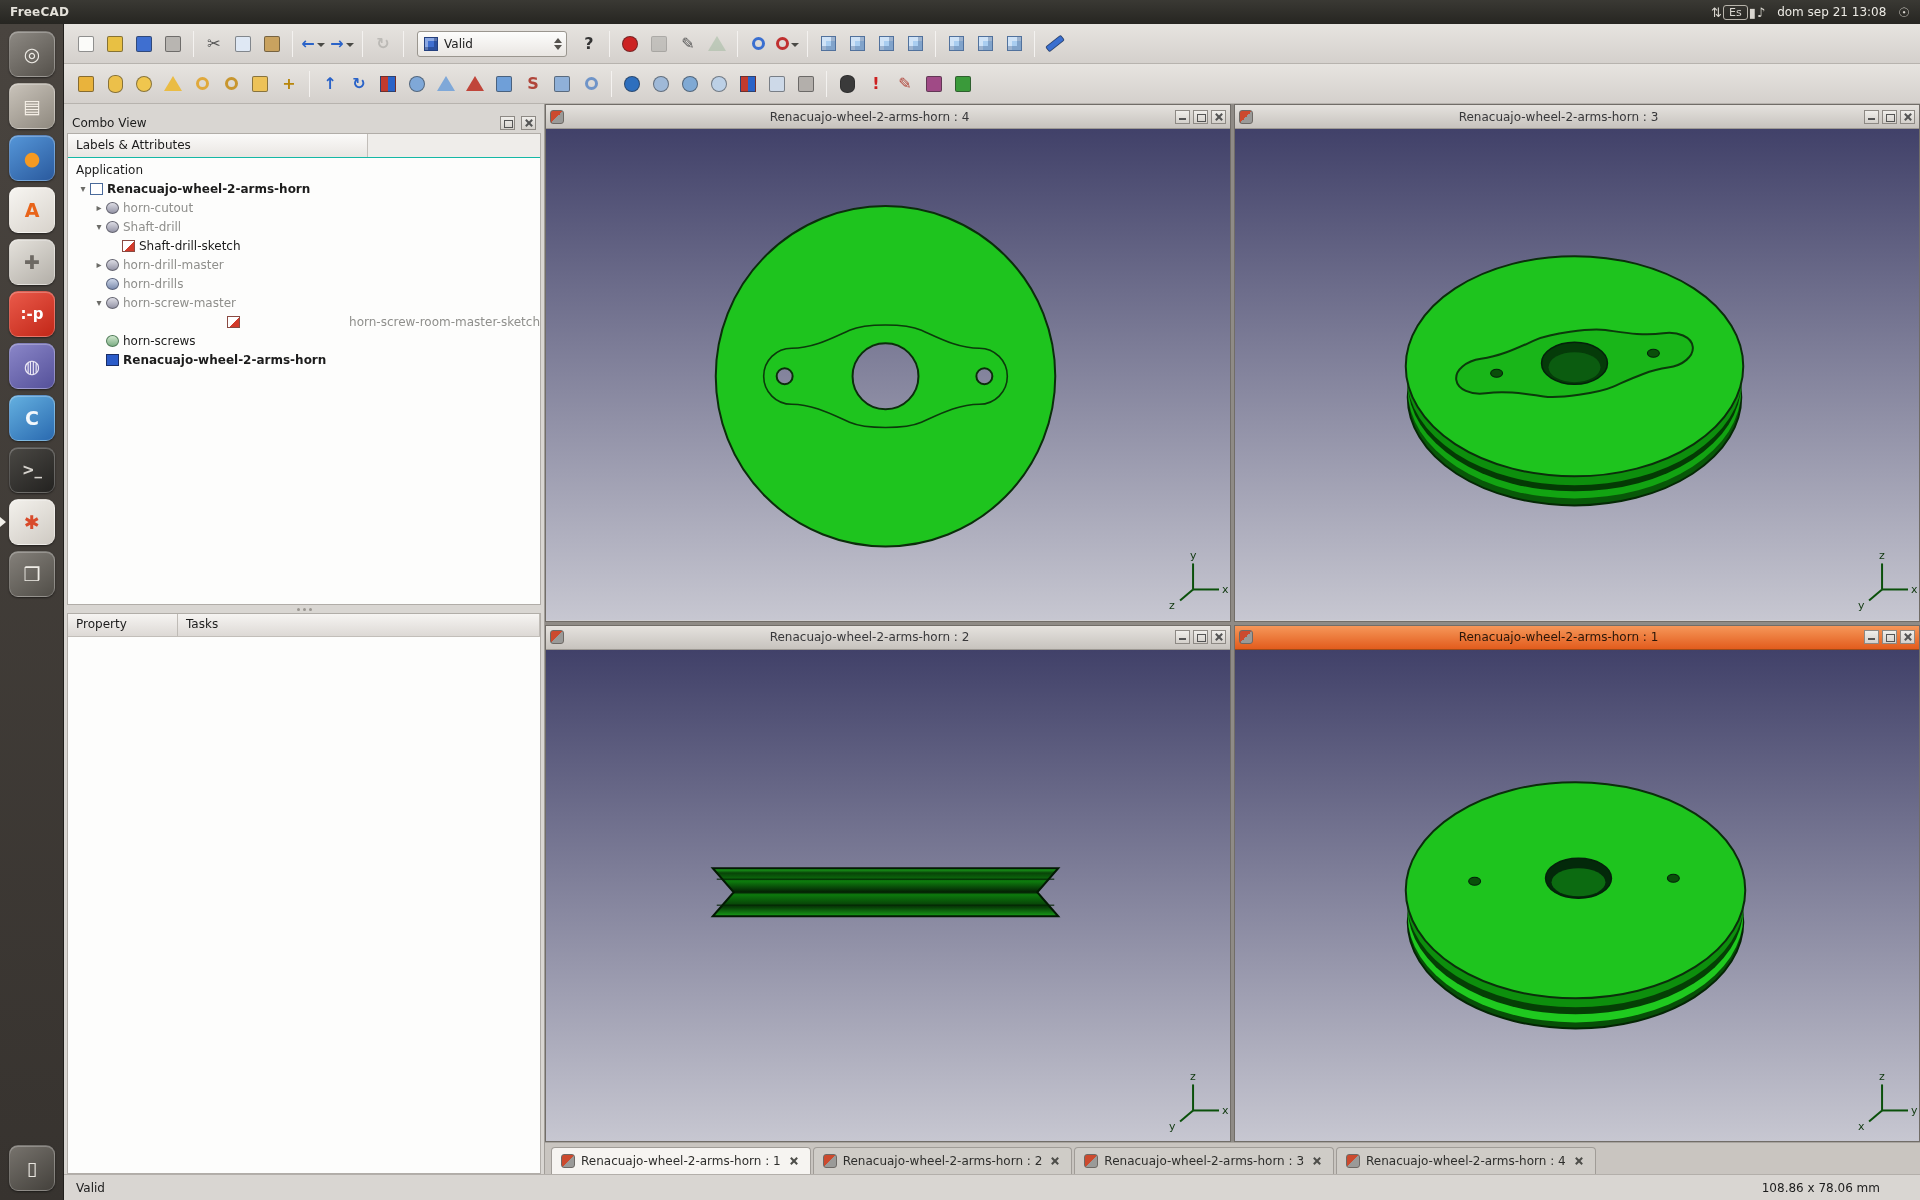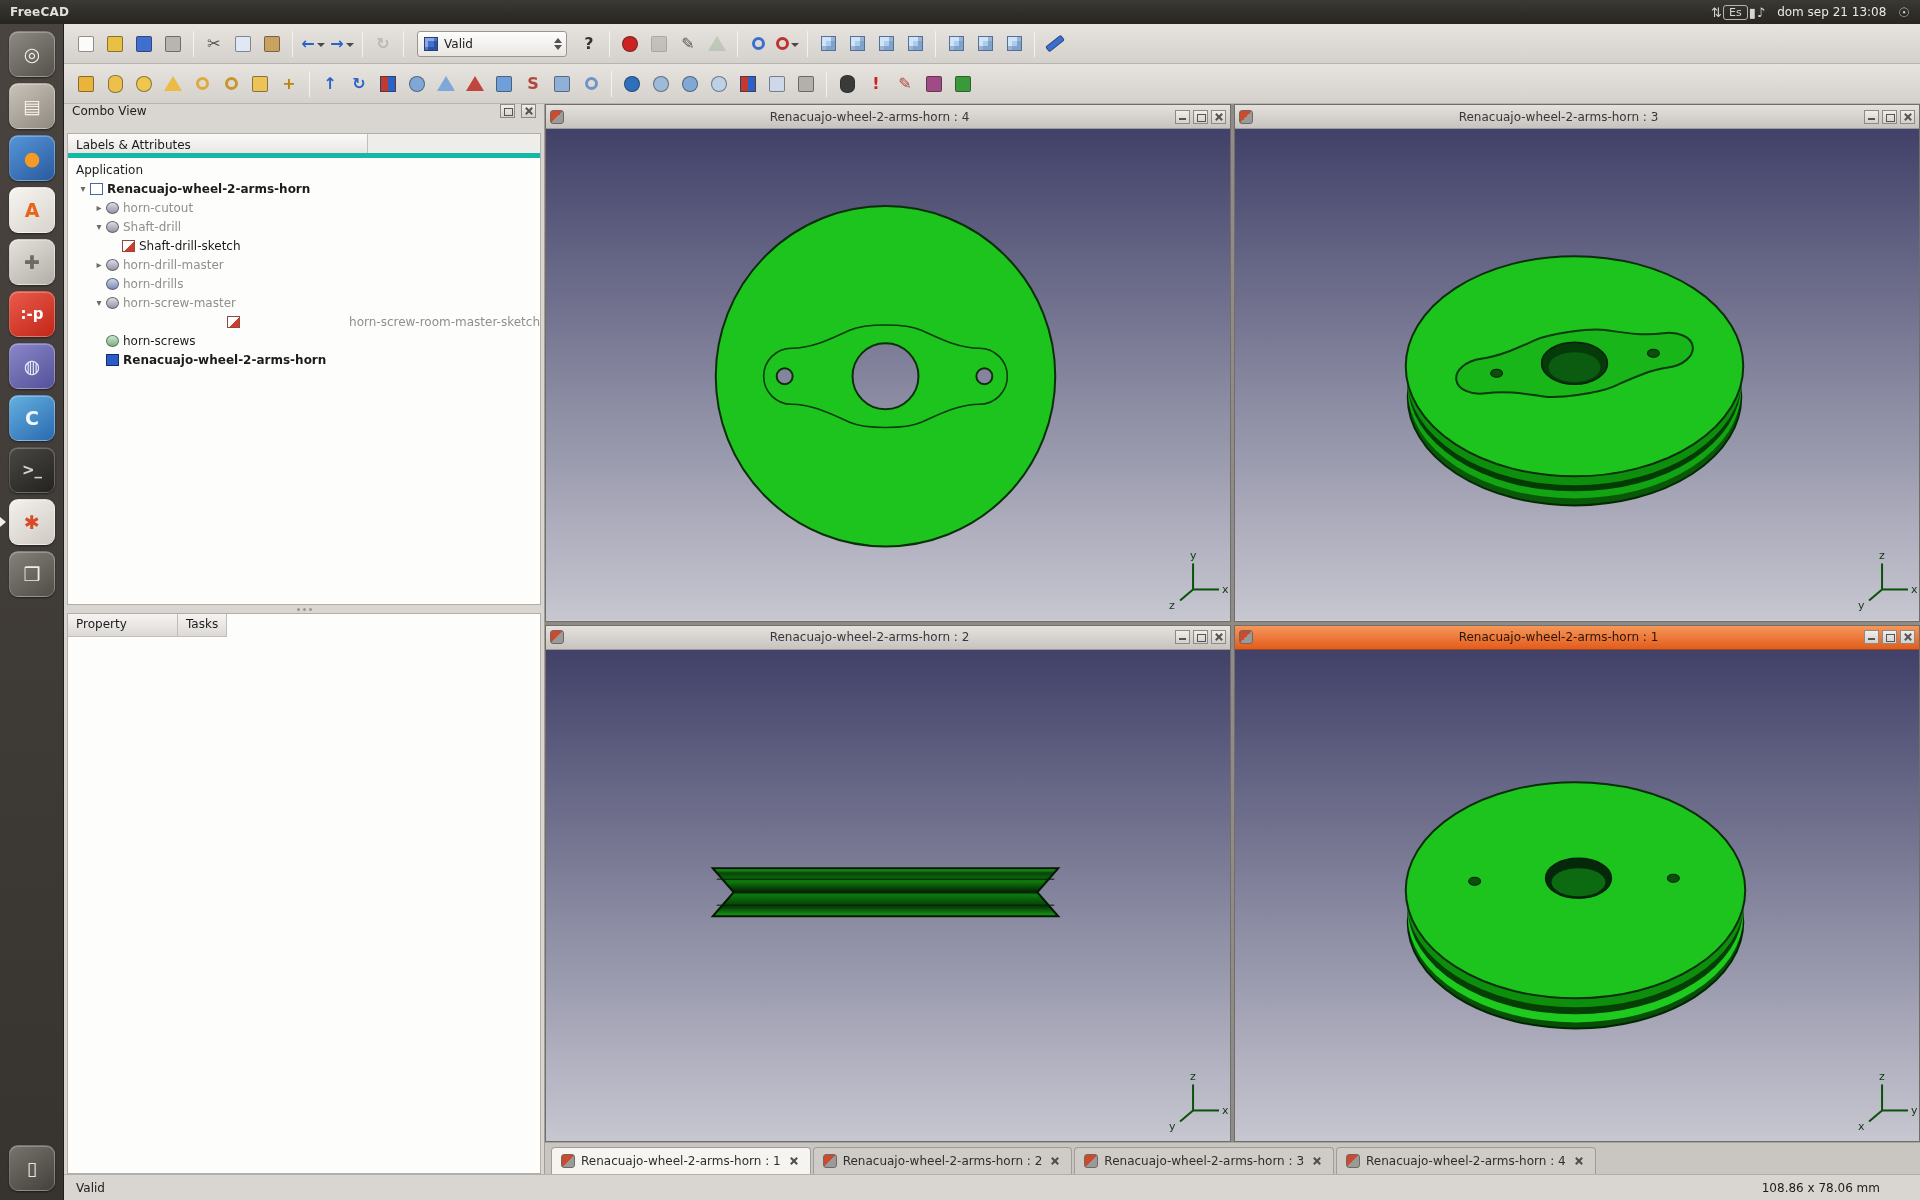--- a/index.html
+++ b/index.html
@@ -56,49 +56,49 @@
   .spin{display:flex;flex-direction:column;gap:2px;margin-left:6px}
   .spin i{display:block;width:0;height:0;border:4px solid transparent}
   .spin .up{border-bottom:5px solid #55524d}
   .spin .dn{border-top:5px solid #55524d}
 
   
   #main{flex:1;display:flex;min-height:0}
 
   
   #combo{width:481px;flex:0 0 481px;display:flex;flex-direction:column;background:#d9d6d2;border-right:1px solid #a19d98}
-  .panel-titlebar{height:26px;display:flex;align-items:flex-start;padding:0 8px;gap:6px}
+  .panel-titlebar{height:26px;display:flex;align-items:flex-end;padding:0 8px;gap:6px}
   .panel-titlebar .t{flex:1}
   .pbtn{position:relative;width:15px;height:14px;border:1px solid #8d8984;background:linear-gradient(#f0eeeb,#d4d0cb)}
   .sqr::after{content:"";position:absolute;left:3px;top:3px;width:7px;height:6px;border:1px solid #555}
   .cross::before,.cross::after{content:"";position:absolute;left:50%;top:50%;width:9px;height:2px;background:#555;
     transform:translate(-50%,-50%) rotate(45deg)}
   .cross::after{transform:translate(-50%,-50%) rotate(-45deg)}
   .ctabs{height:30px;display:flex;align-items:flex-end;padding:4px 8px 0;border-bottom:1px solid #b1ada8;background:#d3cfcb}
   .ctab{padding:4px 16px 5px;margin-right:2px;border:1px solid #a39f9a;border-bottom:none;border-radius:4px 4px 0 0;
     background:#c4c0bb;color:#3a3a38}
   .ctab.active{background:#dcd9d5;position:relative;top:1px}
   .tree-section{flex:0 0 472px;display:flex;flex-direction:column;margin:3px 3px 0;border:1px solid #b1ada8;background:#fdfdfc;min-height:0}
-  .tree-header{height:24px;display:flex;background:#efedea;border-bottom:5px solid #14b8a6}
+  .tree-header{height:24px;display:flex;background:#efedea;border-bottom:1px solid #14b8a6}
   .tree-header .cell{width:300px;padding:4px 8px;background:linear-gradient(#fbfaf9,#e9e6e2);border-right:1px solid #c2beb9}
   .tree-body{flex:1;overflow:hidden;padding-top:2px}
   .tree-row{display:flex;align-items:center;height:19px;white-space:nowrap}
   .tree-row .tree-arrow{width:14px;font-size:10px;color:#6b6b67;text-align:center}
   .tree-row .tree-icon{width:13px;height:12px;margin-right:4px;flex:0 0 13px}
   .tree-row.muted .tree-label{color:#8f8f8c}
   .tree-row.bold .tree-label{font-weight:bold}
   .ti-document{background:#fff;border:1px solid #4a6a9a;height:13px;width:11px}
   .ti-feature{background:linear-gradient(#dcdce4,#9494a6);border:1px solid #63636f;border-radius:50%;height:11px}
   .ti-sketch{background:linear-gradient(135deg,#ffffff 55%,#d23a2a 55%);border:1px solid #8a4a42}
   .ti-drill{background:linear-gradient(#cdd6e8,#7c8cae);border:1px solid #56607a;border-radius:50%;height:11px}
   .ti-screws{background:linear-gradient(#cfe6cd,#7cae84);border:1px solid #4e7a56;border-radius:50%;height:11px}
   .ti-part{background:#2b5bc8;border:1px solid #1a2e66}
   .splitter{height:8px;margin:0 3px;display:flex;align-items:center;justify-content:center;gap:3px}
   .splitter i{width:3px;height:3px;border-radius:50%;background:#9b9792}
-  .prop-section{flex:1;display:flex;flex-direction:row;margin:0 3px;border:1px solid #b1ada8;background:#fdfdfc;min-height:0}
+  .prop-section{flex:1;display:flex;flex-direction:column;margin:0 3px;border:1px solid #b1ada8;background:#fdfdfc;min-height:0}
   .prop-header{height:23px;display:flex;border-bottom:1px solid #c2beb9}
   .prop-header .cell{padding:3px 8px;background:linear-gradient(#f6f4f2,#ddd9d5);border-right:1px solid #bfbbb6}
   .prop-header .cell:first-child{width:110px;flex:0 0 110px}
   .prop-header .cell:last-child{flex:1}
   .prop-body{flex:1}
   .btabs{height:28px;display:flex;align-items:flex-start;padding:0 10px;background:#d9d6d2}
   .btab{padding:4px 14px 5px;margin-right:2px;border:1px solid #a39f9a;border-top:none;border-radius:0 0 4px 4px;
     background:#c4c0bb;color:#3a3a38}
   .btab.active{background:#dcd9d5}
 

